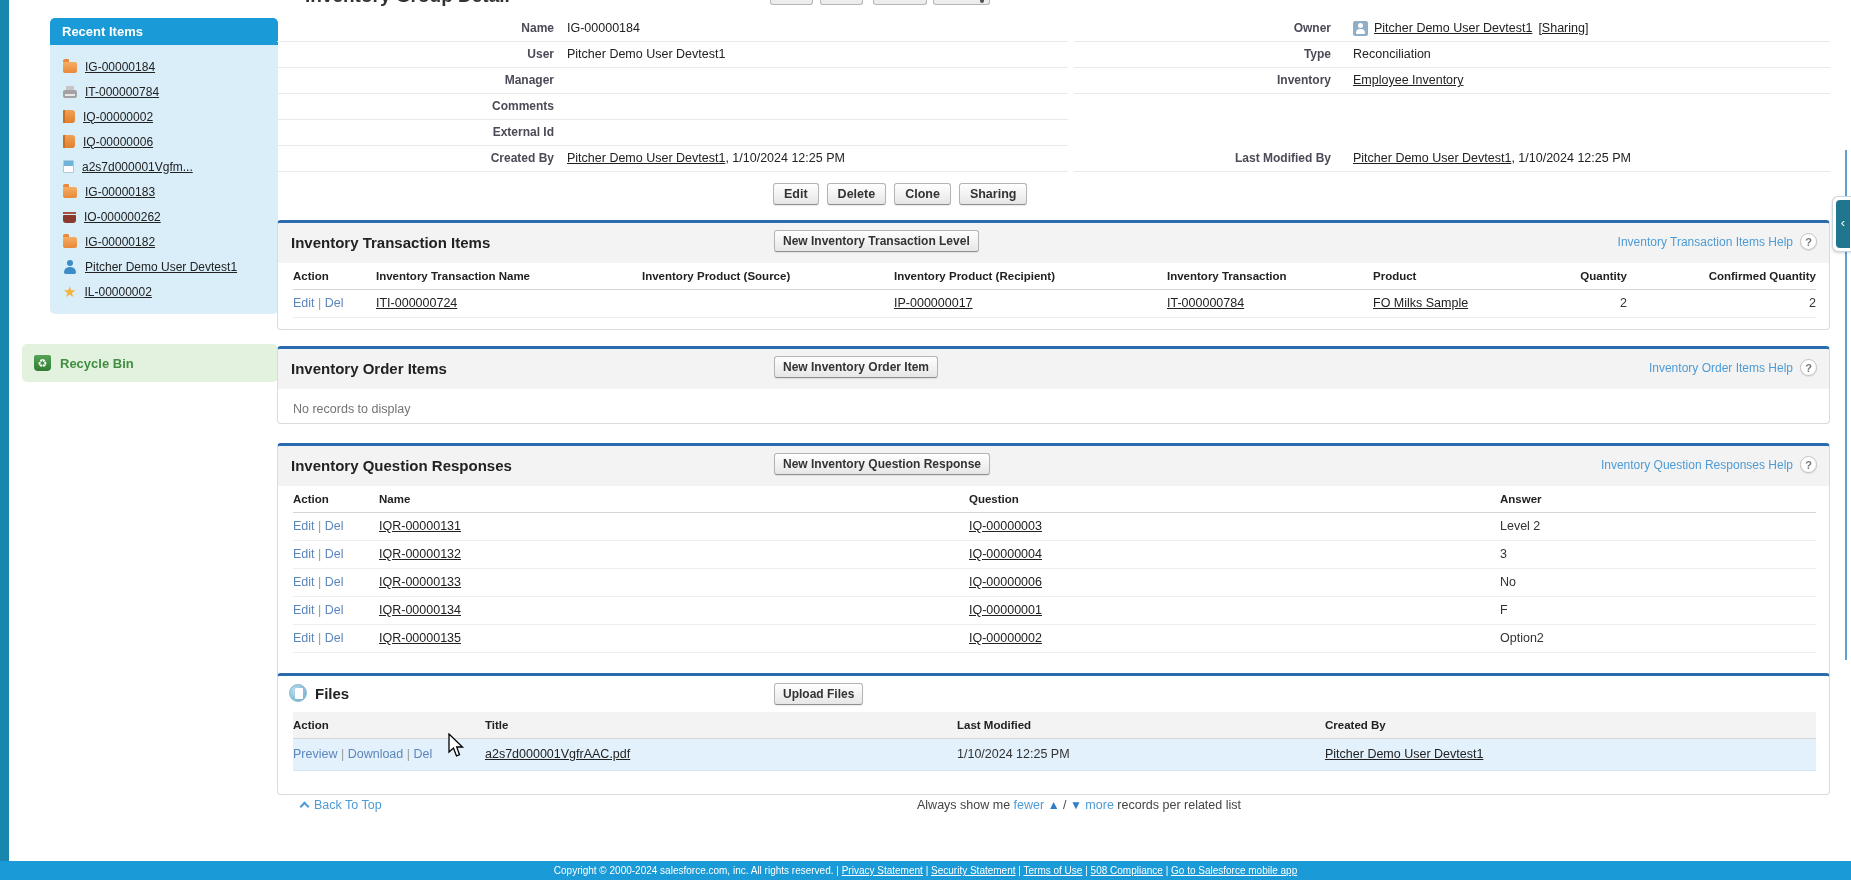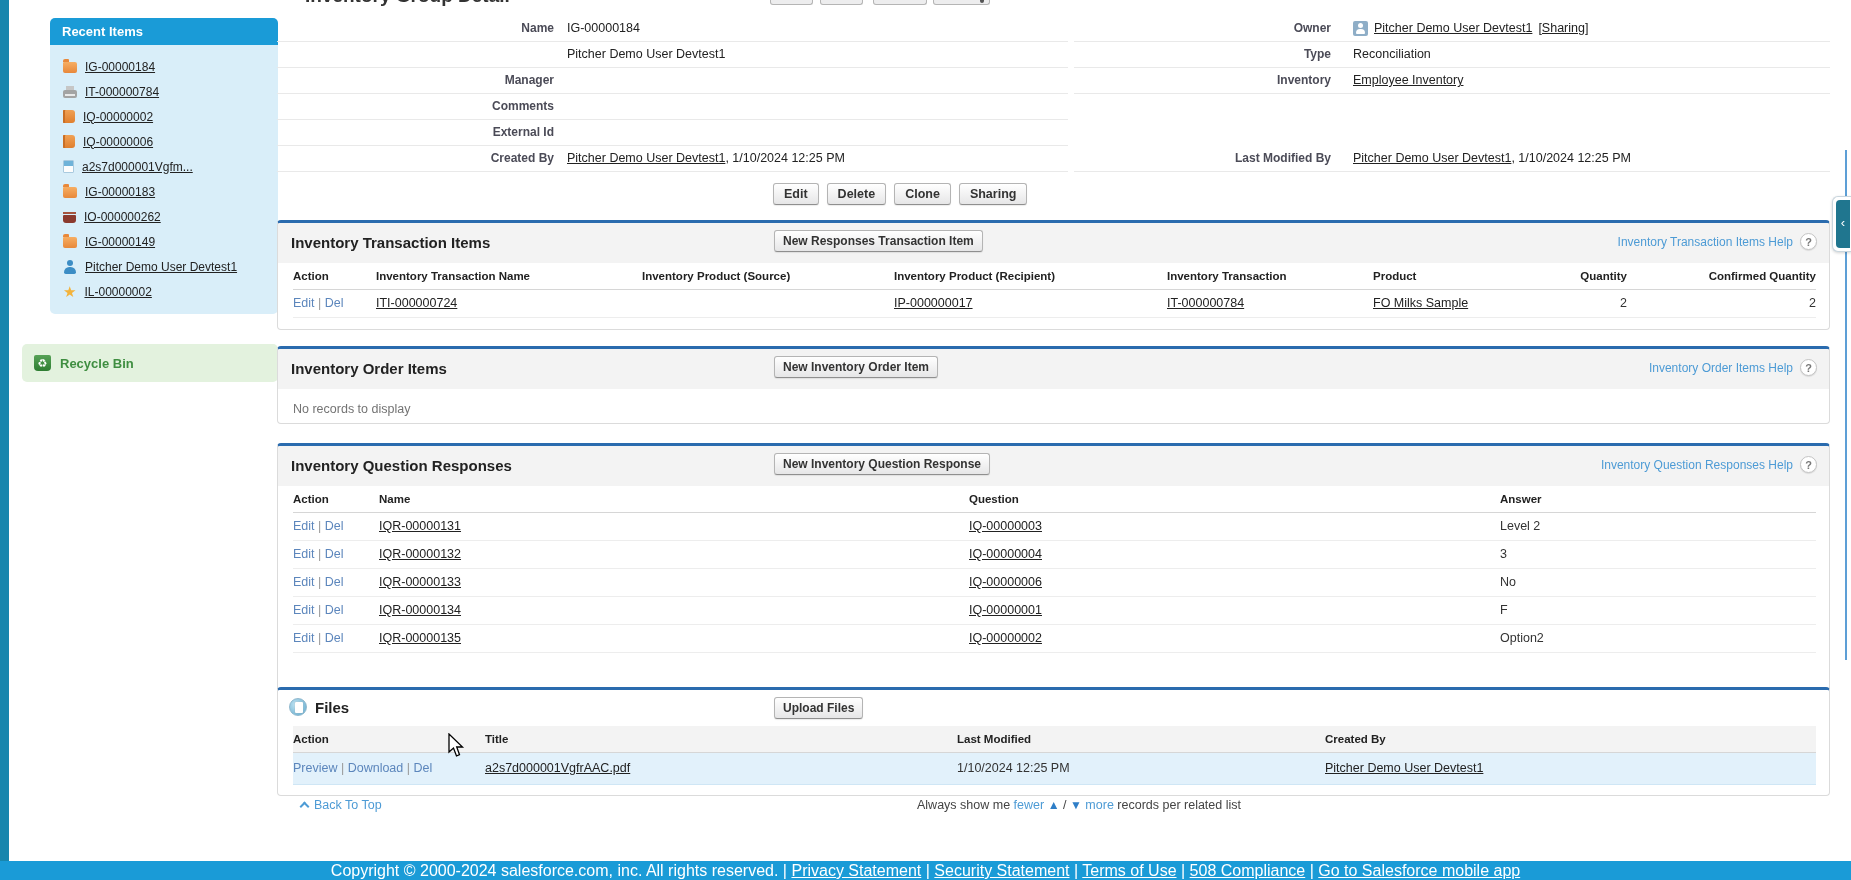--- a/index.html
+++ b/index.html
@@ -104,21 +104,21 @@
   .files-head { background:#F3F3F3; }
 
   
   .back-top { left:301px; top:798px; display:flex; align-items:center; gap:6px; }
   .caret-up { width:7px; height:7px; border-left:2px solid #4D9BD5; border-top:2px solid #4D9BD5;
     transform:rotate(45deg); margin-top:3px; }
   .always { left:917px; top:798px; font-size:12.5px; color:#444; white-space:nowrap; }
   .tri { color:#2F7EC7; font-size:12px; }
 
   .footer { left:0; top:861px; width:1851px; height:19px; background:#1A9BD7;
-    color:#fff; font-size:16px; line-height:19px; text-align:center; }
+    color:#fff; font-size:10px; line-height:19px; text-align:center; }
   .footer a { color:#fff; text-decoration:underline; }
 
   
   .vline { left:1845px; top:150px; width:2px; height:510px; background:#5D9FD6; }
   .insp { left:1832px; top:196px; width:19px; height:56px; background:#fff;
     border:1px solid #C9D6DE; border-right:none; border-radius:6px 0 0 6px;
     box-shadow:0 1px 3px rgba(0,0,0,.18); }
   .insp-inner { margin:3px 0 0 3px; width:14px; height:48px; background:#20768F;
     border-radius:4px 0 0 4px; color:#fff; font-size:13px; text-align:center; line-height:46px; }
 
@@ -155,21 +155,21 @@
     <div class="sb-item">
       <span class="ic i-folder"></span>
       <a href="#">IG-00000183</a>
       </div>
     <div class="sb-item">
       <span class="ic i-cart"></span>
       <a href="#">IO-000000262</a>
       </div>
     <div class="sb-item">
       <span class="ic i-folder"></span>
-      <a href="#">IG-00000149</a>
+      <a href="#">IG-00000182</a>
       </div>
     <div class="sb-item">
       <span class="ic i-person"></span>
       <a href="#">Pitcher Demo User Devtest1</a>
       </div>
     <div class="sb-item">
       <span class="ic i-star">★</span>
       <a href="#">IL-00000002</a>
       </div>
   </div>
@@ -188,20 +188,21 @@
 <div class="abs pbtn" style="left:873px;width:54px;"></div>
 <div class="abs pbtn" style="left:933px;width:57px;">
     <span class="dot"></span>
   </div>
 
 <div class="d-row d-left bordered" style="top:16px">
   <span class="d-label">Name</span>
   <span class="d-value">IG-00000184</span>
 </div>
 <div class="d-row d-left bordered" style="top:42px">
+  <span class="d-label">User</span>
   <span class="d-value">Pitcher Demo User Devtest1</span>
 </div>
 <div class="d-row d-left bordered" style="top:68px">
   <span class="d-label">Manager</span>
   <span class="d-value"></span>
 </div>
 <div class="d-row d-left bordered" style="top:94px">
   <span class="d-label">Comments</span>
   <span class="d-value"></span>
 </div>
@@ -238,21 +239,21 @@
 <div class="abs btn-row">
   <button class="btn">Edit</button>
   <button class="btn">Delete</button>
   <button class="btn">Clone</button>
   <button class="btn">Sharing</button>
 </div>
 
 <div class="sec" style="top:220px;height:110px;">
   <div class="sec-head" style="height:40px;padding-left:16px;">
     <span class="sec-title">Inventory Transaction Items</span>
-    <button class="btn btn-sm sec-new">New Responses Transaction Item</button>
+    <button class="btn btn-sm sec-new">New Inventory Transaction Level</button>
     <span class="sec-help">
       <a href="#" class="hlink">Inventory Transaction Items Help</a>
       <span class="q-icon">?</span>
     </span>
   </div>
   <table>
     <colgroup>
         <col style="width:83px">
         <col style="width:266px">
         <col style="width:252px">
@@ -353,21 +354,21 @@
       <tr>
         <td><a href="#" class="alink">Edit</a> <span class="sep">|</span> <a href="#" class="alink">Del</a></td>
         <td><a href="#" class="rlink">IQR-00000135</a></td>
         <td><a href="#" class="rlink">IQ-00000002</a></td>
         <td>Option2</td>
       </tr>
     </tbody>
   </table>
 </div>
 
-<div class="sec" style="top:687px;height:109px;">
+<div class="sec" style="top:673px;height:122px;">
   <div class="sec-head" style="height:36px;background:#fff;">
     <span class="ic i-files" style="position:absolute;left:11px;top:8px;"></span>
     <span class="sec-title" style="left:37px;top:9px;">Files</span>
     <button class="btn btn-sm sec-new">Upload Files</button>
   </div>
   <table>
     <colgroup>
         <col style="width:192px">
         <col style="width:472px">
         <col style="width:368px">

